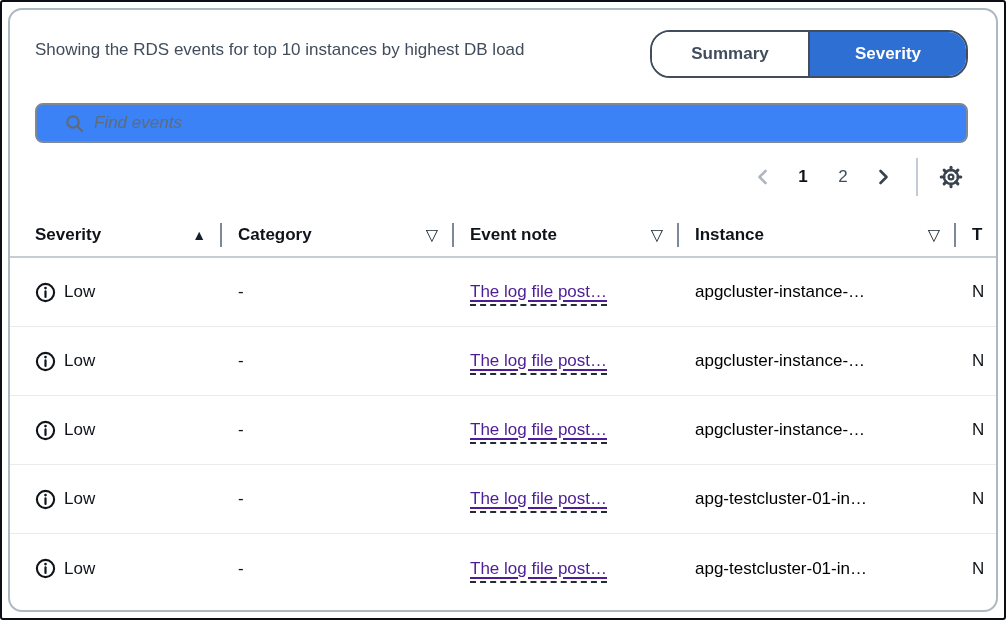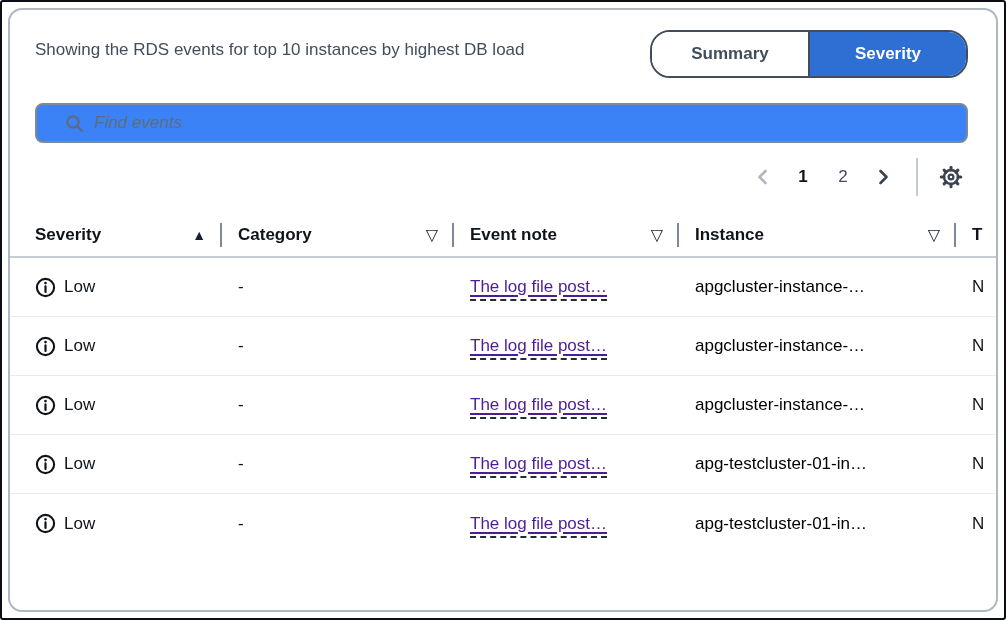--- a/index.html
+++ b/index.html
@@ -89,21 +89,21 @@
     display: flex; align-items: center;
     font-size: 17px; font-weight: 700; color: #0f141a;
     padding-right: 58px;
   }
   .th .sort-glyph { position: absolute; right: 32px; font-size: 14px; color: #16202b; }
   .th .col-div {
     position: absolute; right: 16px; top: 50%; transform: translateY(-50%);
     width: 2px; height: 24px; background: #7d8998;
   }
   .th.last { padding-right: 0; }
-  .tr { height: 59px; border-bottom: 1px solid #e9ebed; font-size: 17px; }
+  .tr { height: 69px; border-bottom: 1px solid #e9ebed; font-size: 17px; }
   .tr:last-child { border-bottom: none; }
   .sev-cell { display: flex; align-items: center; gap: 8px; }
   .note-trigger {
     cursor: pointer; color: #4c1d95;
     text-decoration: underline;
     text-decoration-thickness: 1.5px;
     text-underline-offset: 3px;
     border-bottom: 2px dashed #232b37;
     padding-bottom: 3px;
   }

